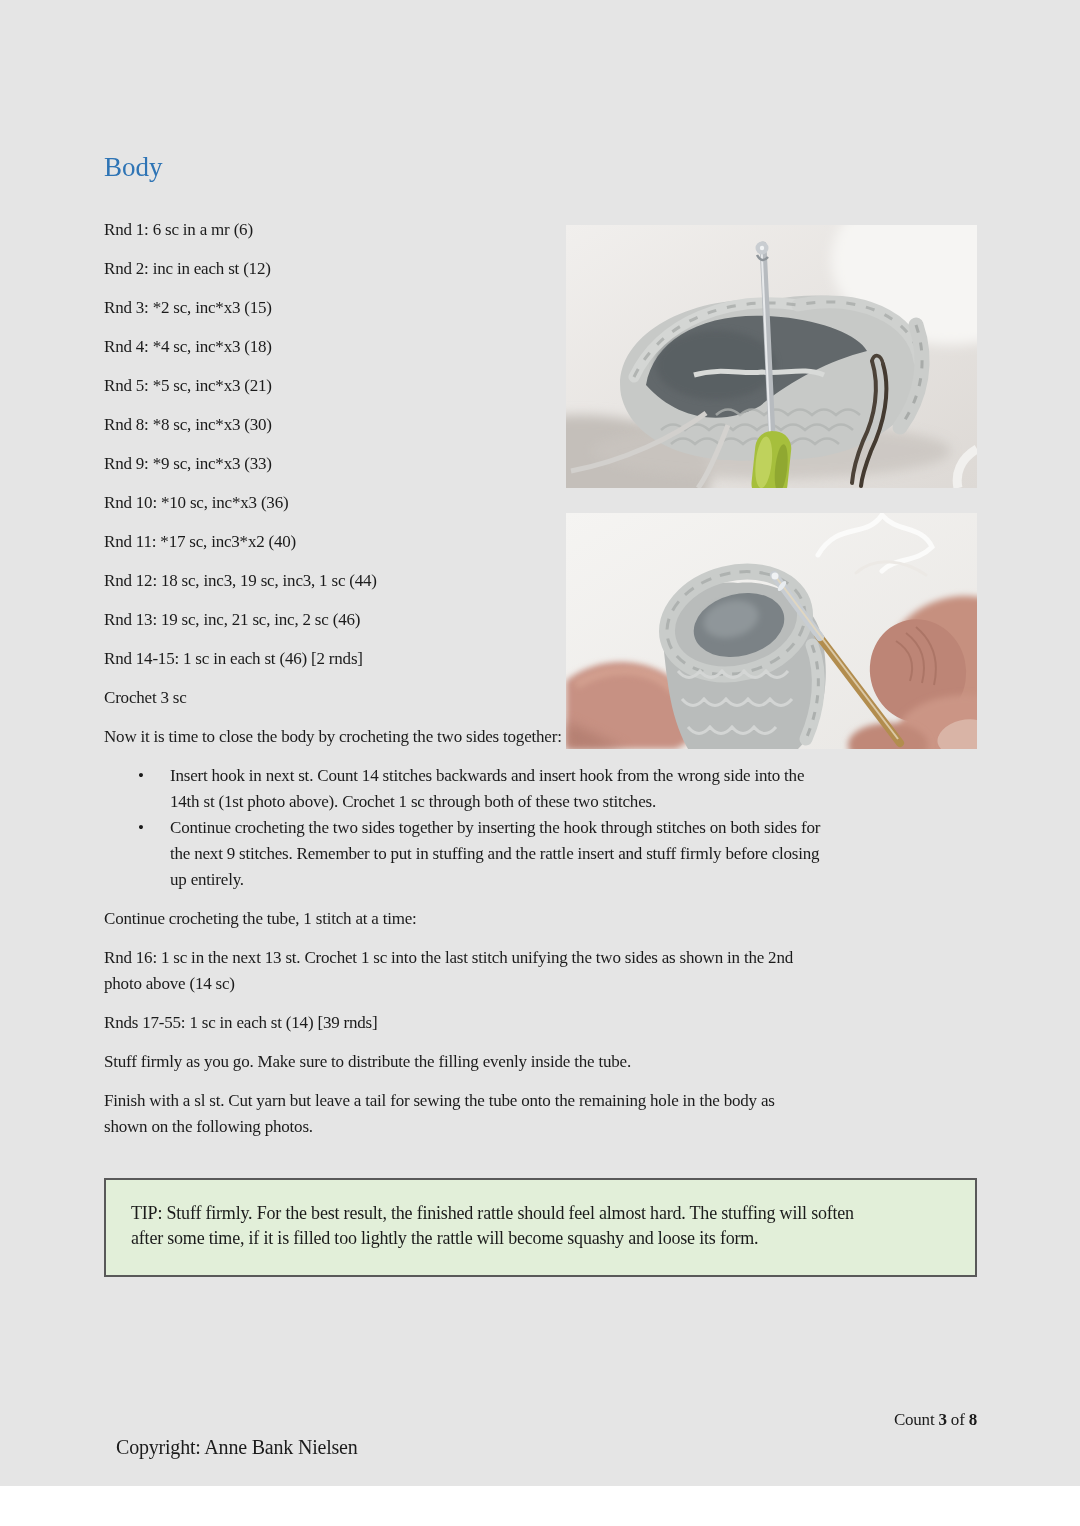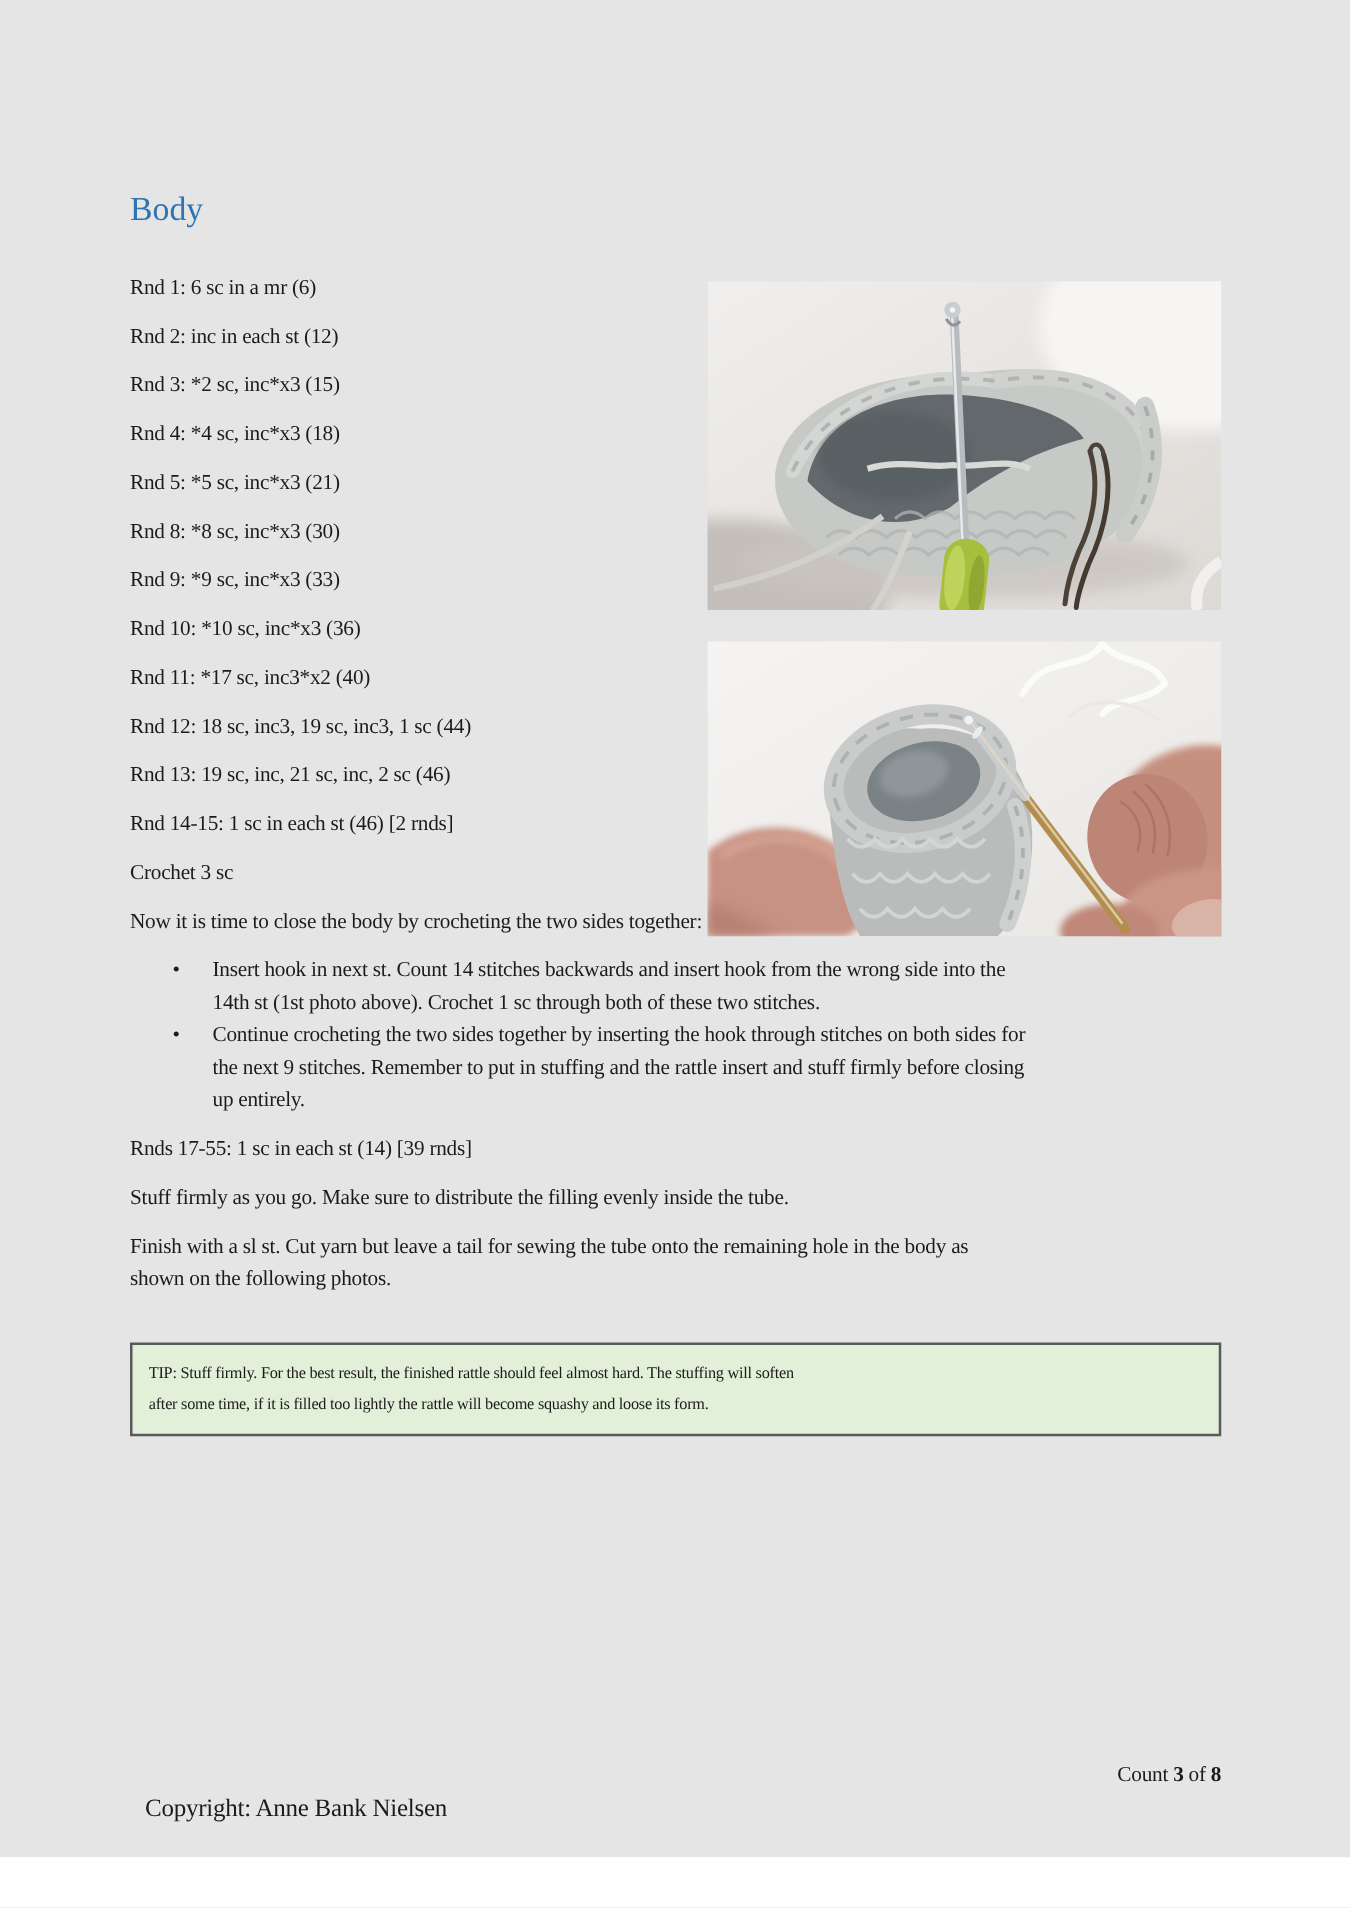--- a/index.html
+++ b/index.html
@@ -14,21 +14,21 @@
   }
   .line{font-size:17px;line-height:26px;margin:0 0 13px 0;white-space:pre;}
   .bullet-list{margin:0 0 13px 0;}
   .bullet-item{position:relative;padding-left:66px;}
   .bullet-marker{position:absolute;left:34px;top:0;font-size:17px;line-height:26px;}
   .bullet-text{display:block;font-size:17px;line-height:26px;white-space:pre;}
   .tip-box{
     margin-top:38px;width:873px;box-sizing:border-box;
     background:#E2EFD9;border:2px solid #595959;padding:9px 13px 12px 13px;
   }
-  .tip-box .line{margin:0;line-height:25px;font-size:13px;}
+  .tip-box .line{margin:12px;line-height:25px;font-size:18px;}
   .photo{position:absolute;left:566px;display:block;}
   #photo1{top:225px;}
   #photo2{top:513px;}
   .page-number{position:absolute;top:1409px;right:103px;font-size:17px;line-height:22px;}
   .page-number .bold{font-weight:700;}
   .copyright{position:absolute;top:1436px;left:116px;font-size:20px;line-height:22px;}
   .pn-part{display:inline;}
 </style>
 </head>
 <body>
@@ -61,20 +61,23 @@
 14th st (1st photo above). Crochet 1 sc through both of these two stitches.</span>
       </div>
       <div class="bullet-item">
         <span class="bullet-marker">•</span>
         <span class="bullet-text">Continue crocheting the two sides together by inserting the hook through stitches on both sides for
 the next 9 stitches. Remember to put in stuffing and the rattle insert and stuff firmly before closing
 up entirely.</span>
       </div>
     </div>
 
+    <p class="line">Continue crocheting the tube, 1 stitch at a time:</p>
+    <p class="line">Rnd 16: 1 sc in the next 13 st. Crochet 1 sc into the last stitch unifying the two sides as shown in the 2nd
+photo above (14 sc)</p>
     <p class="line">Rnds 17-55: 1 sc in each st (14) [39 rnds]</p>
     <p class="line">Stuff firmly as you go. Make sure to distribute the filling evenly inside the tube.</p>
     <p class="line">Finish with a sl st. Cut yarn but leave a tail for sewing the tube onto the remaining hole in the body as
 shown on the following photos.</p>
 
     <div class="tip-box">
       <p class="line">TIP: Stuff firmly. For the best result, the finished rattle should feel almost hard. The stuffing will soften
 after some time, if it is filled too lightly the rattle will become squashy and loose its form.</p>
     </div>
   </div>

